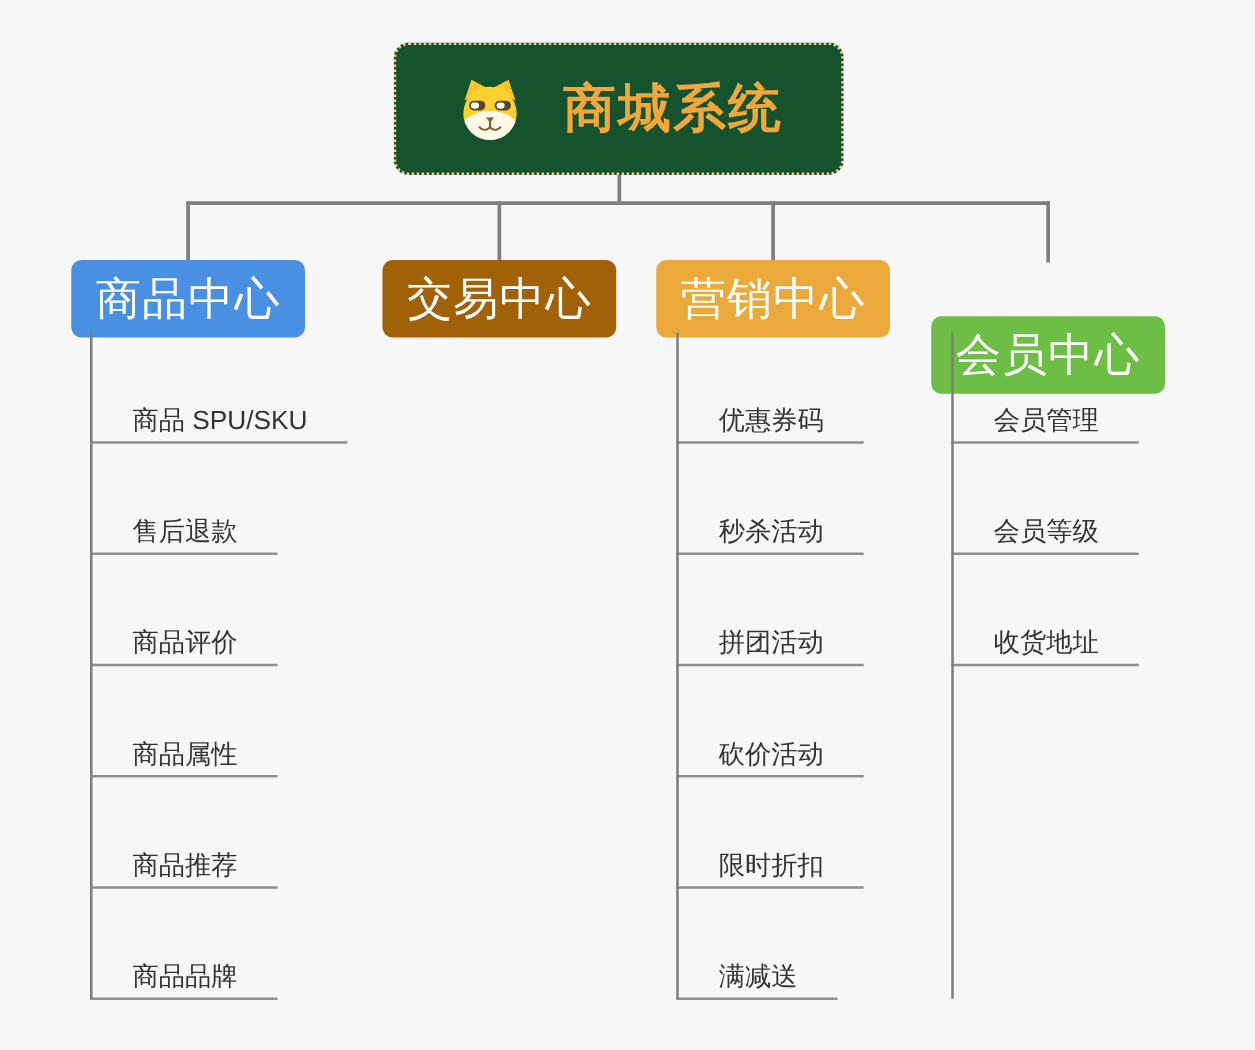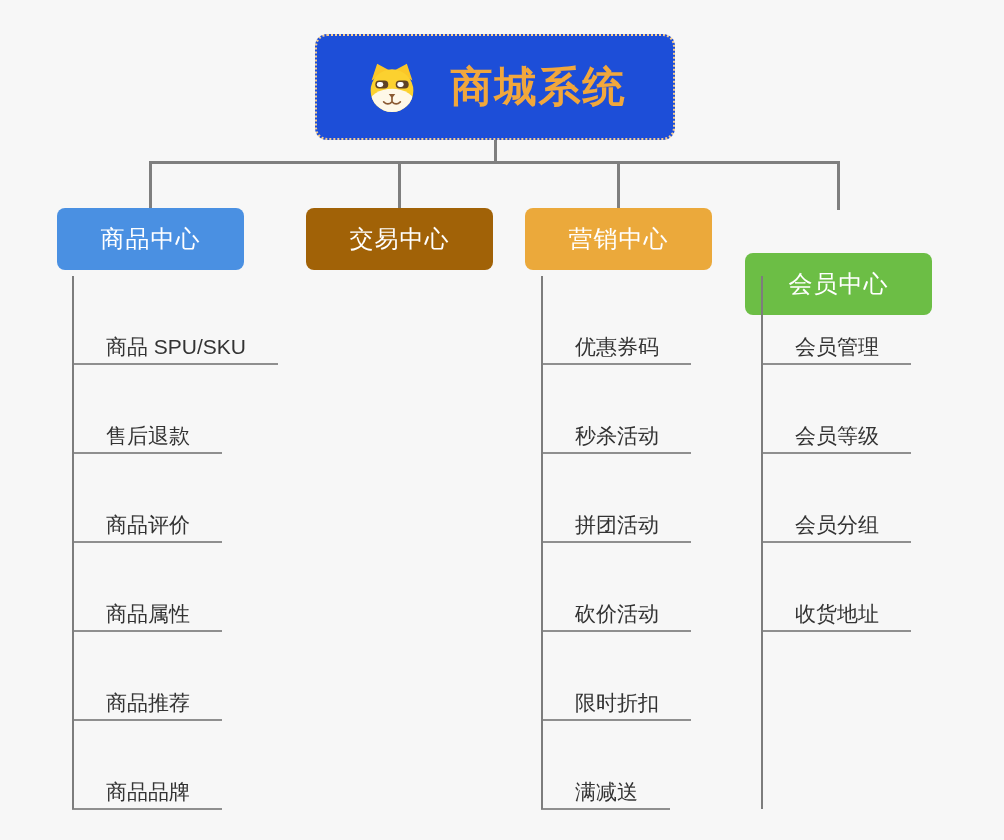--- a/index.html
+++ b/index.html
@@ -11,21 +11,21 @@
     position:relative;
     width:1004px;height:840px;
     background:#f7f7f7;
     overflow:hidden;
   }
 
   
   .root-node{
     position:absolute;left:315px;top:34px;
     width:360px;height:106px;
-    background:#1d4ed8;
+    background:#14532d;
     border:2px dotted #f6cd8f;
     border-radius:12px;
     box-sizing:border-box;
     display:flex;align-items:center;justify-content:center;
     gap:31px;
   }
   .root-title{
     font-size:42px;
     font-weight:600;
     color:#f1a73c;
@@ -37,26 +37,26 @@
   
   .conn{position:absolute;background:#7f7f7f;}
 
   
   .branch-header{
     position:absolute;top:208px;
     width:187px;height:62px;
     border-radius:8px;
     display:flex;align-items:center;justify-content:center;
     color:#ffffff;
-    font-size:24px;
+    font-size:36px;
     letter-spacing:1px;
   }
 
   
-  .leaf-column{position:absolute;top:276px;}
+  .leaf-column{position:absolute;top:266px;}
   .leaf-vline{
     position:absolute;left:0;top:0;
     width:2px;height:533px;
     background:#7d7d7d;
   }
   .leaf{
     width:max-content;
     height:89px;
     box-sizing:border-box;
     border-bottom:2px solid #8f8f8f;
@@ -161,20 +161,17 @@
 
   <div class="leaf-column" style="left:761px;">
     <div class="leaf-vline"></div>
     <div class="leaf">
         <span>会员管理</span>
       </div>
     <div class="leaf">
         <span>会员等级</span>
       </div>
     <div class="leaf">
-        <span>会员分组</span>
-      </div>
-    <div class="leaf">
         <span>收货地址</span>
       </div>
   </div>
 
 </div>
 
 </body></html>

